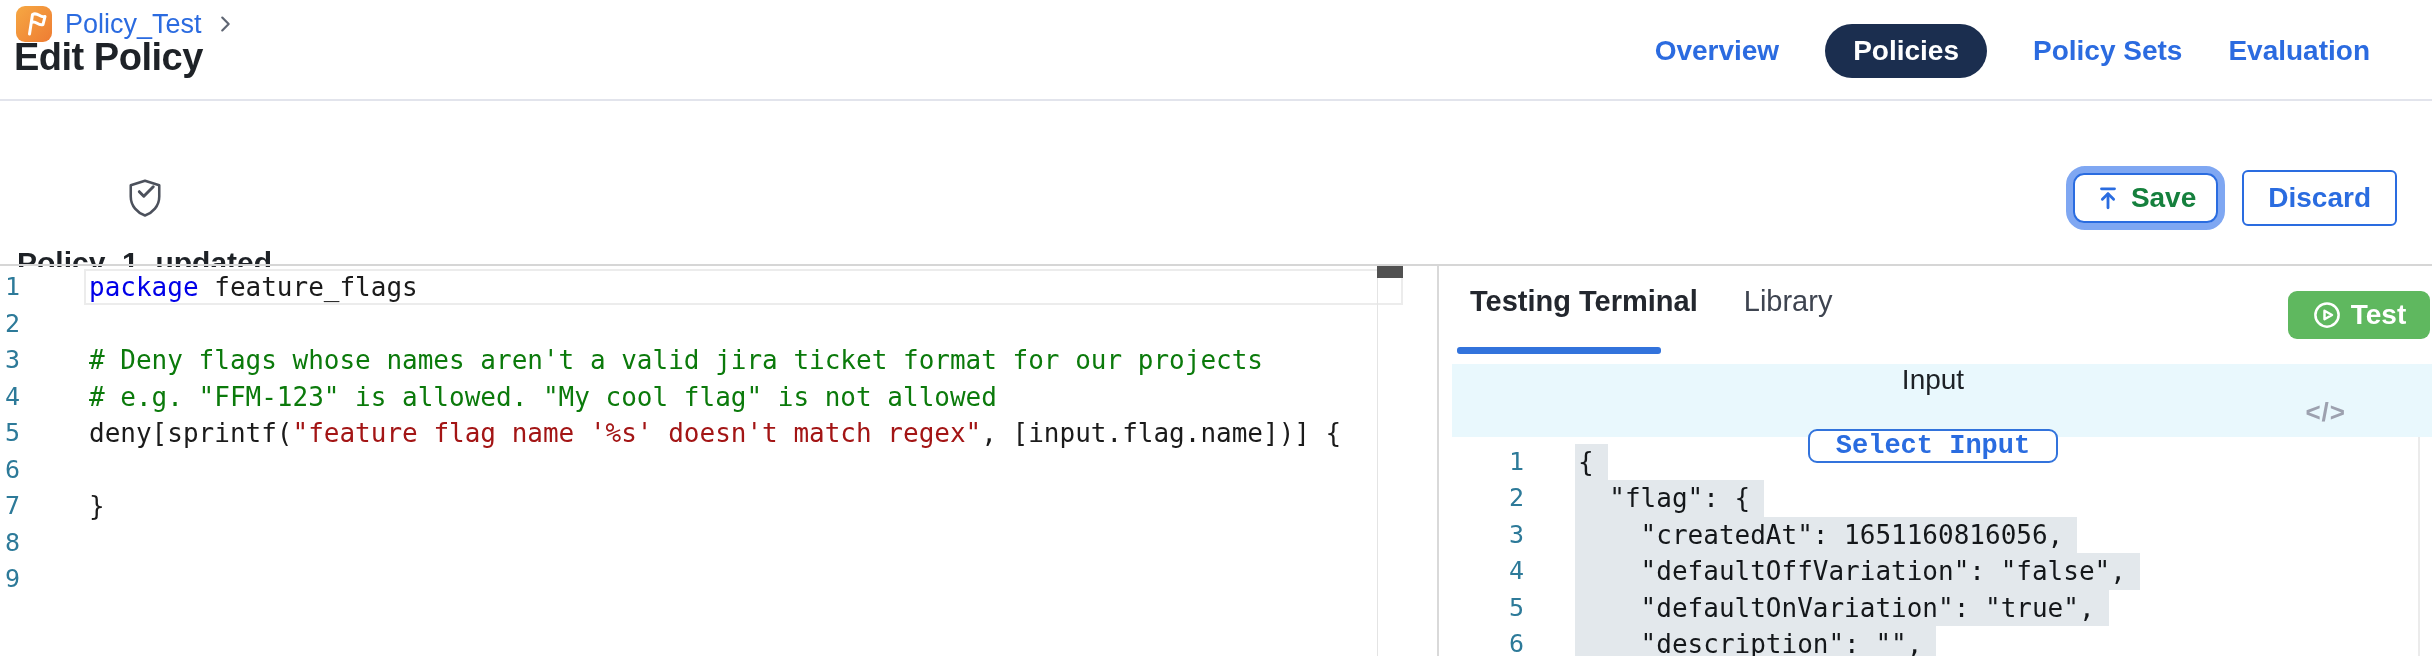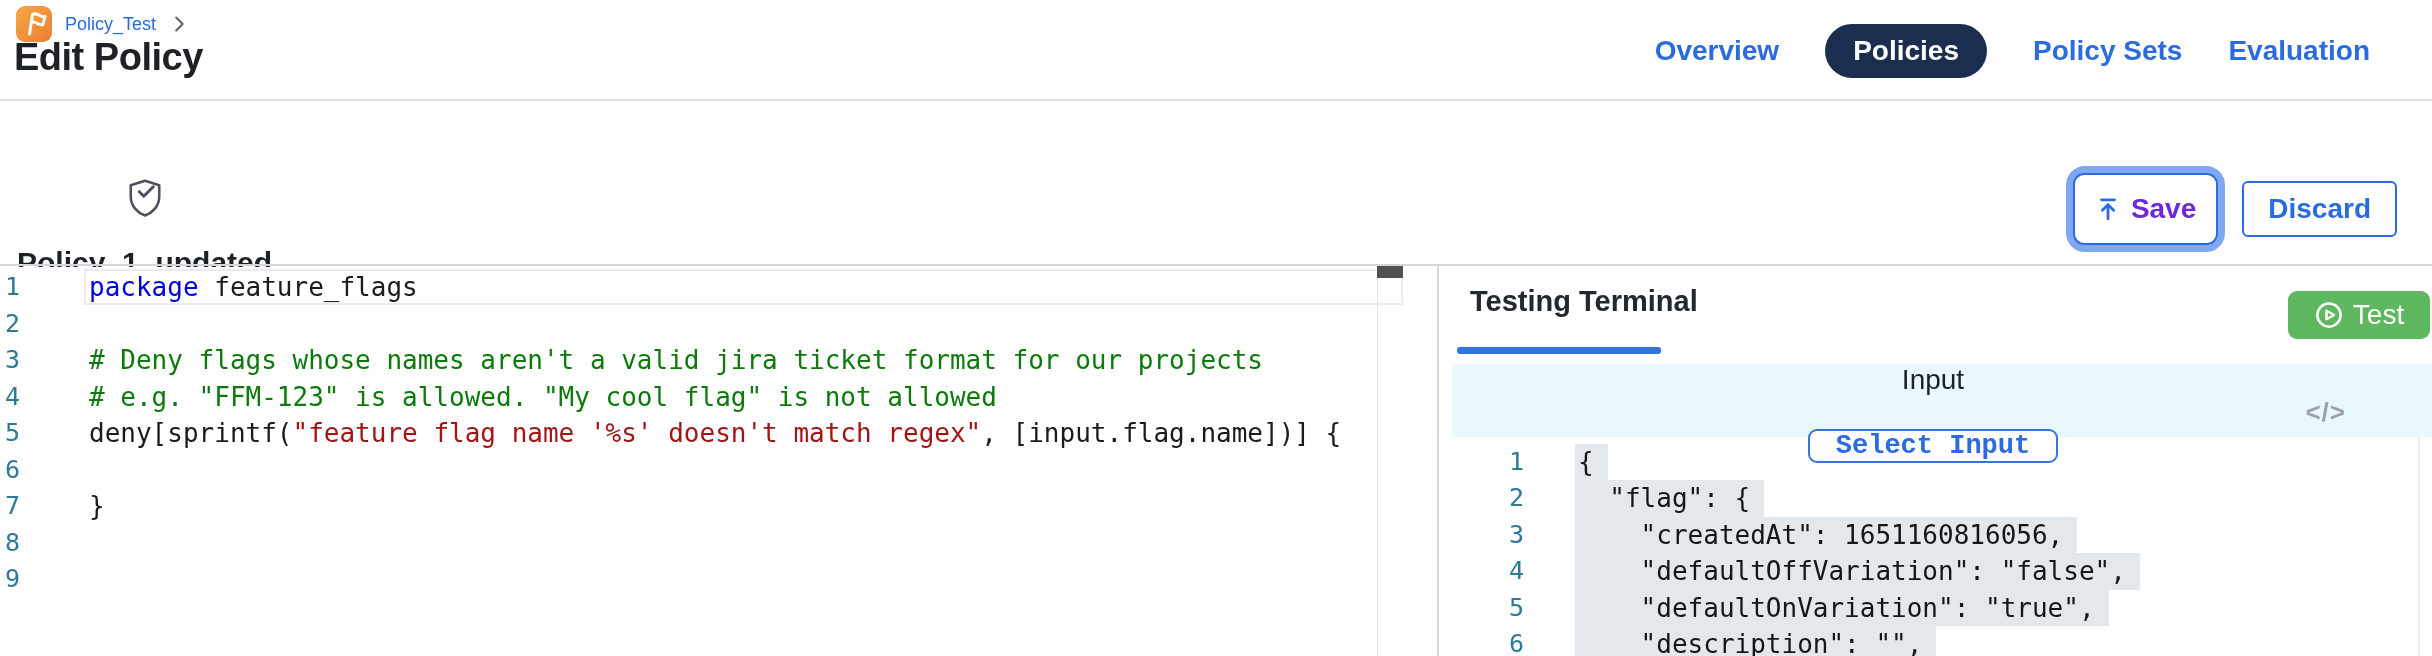--- a/index.html
+++ b/index.html
@@ -2,37 +2,37 @@
 <html><head>
 <meta charset="utf-8">
 <style>
   html,body{margin:0;padding:0;background:#ffffff;}
   body{width:2432px;height:656px;position:relative;overflow:hidden;
        font-family:"Liberation Sans",sans-serif;color:#1d2126;}
 
   
   .breadcrumb{position:absolute;left:15px;top:5px;display:flex;align-items:center;gap:12px;}
   .ff-icon{width:38px;height:38px;display:block;}
-  .crumb-link{font-size:18px;font-weight:500;color:#2b6be0;text-decoration:none;cursor:pointer;}
+  .crumb-link{font-size:27px;font-weight:500;color:#2b6be0;text-decoration:none;cursor:pointer;}
   .crumb-chevron svg{display:block;}
   .page-title{position:absolute;left:14px;top:36px;margin:0;font-size:38px;font-weight:700;
               letter-spacing:-0.5px;color:#1e2227;}
   .nav{position:absolute;right:62px;top:24px;display:flex;align-items:center;gap:46px;}
   .nav-item{font-size:28px;font-weight:600;color:#2b6be0;text-decoration:none;cursor:pointer;}
   .nav-item.pill{background:#1b2e4f;color:#ffffff;padding:11px 28px;border-radius:999px;}
   .hr1{position:absolute;left:0;right:0;top:99px;height:2px;background:#e2e4ec;}
 
   
   .policy-row{position:absolute;left:17px;top:178px;display:flex;align-items:center;gap:24px;flex-direction:column;}
   .policy-name{font-size:30px;font-weight:700;color:#1d2126;}
   .pencil-btn{background:none;border:none;padding:0;cursor:pointer;display:flex;margin-left:8px;}
   .actions{position:absolute;top:166px;right:35px;display:flex;align-items:center;gap:17px;}
   .save-ring{border:7px solid #7fa7f2;border-radius:19px;display:inline-flex;}
   .save-btn{display:flex;align-items:center;gap:10px;background:#ffffff;border:2px solid #2a6ce0;
-            border-radius:11px;padding:18px 20px;font-size:28px;font-weight:600;color:#6d28d9;
+            border-radius:11px;padding:7px 20px;font-size:28px;font-weight:600;color:#15803d;
             font-family:"Liberation Sans",sans-serif;cursor:pointer;}
   .discard-btn{background:#ffffff;border:2px solid #2a6ce0;border-radius:6px;padding:10px 24px;
             font-size:28px;font-weight:600;color:#2a6ce0;font-family:"Liberation Sans",sans-serif;cursor:pointer;}
 
   
   .ws-border{position:absolute;left:0;right:0;top:264px;height:2px;background:#d6d6d6;}
   .editor{position:absolute;left:0;top:267px;width:1437px;height:389px;background:#ffffff;
           font-family:"DejaVu Sans Mono",monospace;font-size:26px;padding-top:2px;cursor:text;}
   .code-line{display:flex;height:36.5px;line-height:36.5px;position:relative;}
   .lnum{flex:0 0 20px;text-align:right;color:#2d7a99;font-size:25px;}
@@ -42,26 +42,26 @@
   .tok-string{color:#a31515;}
   .tok-plain{color:#1b1b1b;}
   .code-line.current::after{content:"";position:absolute;left:84px;right:34px;top:0;bottom:1px;
           border:2px solid #ececec;pointer-events:none;}
   .editor-track{position:absolute;left:1377px;top:267px;width:1px;height:389px;background:#e4e4e4;}
   .editor-thumb{position:absolute;left:1377px;top:266px;width:26px;height:12px;background:#515151;}
 
   .divider-v{position:absolute;left:1437px;top:266px;width:2px;height:390px;background:#d9d9d9;}
 
   
-  .term-tabs{position:absolute;left:1470px;top:285px;display:flex;gap:46px;align-items:baseline;flex-direction:column;}
+  .term-tabs{position:absolute;left:1470px;top:285px;display:flex;gap:46px;align-items:baseline;}
   .term-tab{font-size:29px;font-weight:700;color:#23272e;cursor:pointer;}
   .term-tab.inactive{font-weight:400;color:#3e4450;}
   .tab-underline{position:absolute;left:1457px;top:347px;width:204px;height:7px;background:#3273dc;border-radius:3px;}
   .test-btn{position:absolute;left:2288px;top:291px;width:142px;height:48px;background:#5fb85f;
-            border:none;border-radius:9px;color:#ffffff;font-size:28px;font-weight:400;
+            border:none;border-radius:9px;color:#ffffff;font-size:28px;font-weight:700;
             font-family:"Liberation Sans",sans-serif;display:flex;align-items:center;justify-content:center;
             gap:9px;cursor:pointer;}
   .input-bar{position:absolute;left:1452px;top:364px;width:980px;height:73px;background:#e9f8fd;
              display:flex;align-items:center;box-sizing:border-box;padding:0 54px 0 36px;flex-direction:column;}
   .input-label{font-size:28px;font-weight:500;color:#1d2126;}
   .code-toggle{margin-left:auto;margin-right:26px;font-size:26px;font-weight:700;color:#9da1af;
                letter-spacing:1px;cursor:pointer;background:none;border:none;font-family:"Liberation Sans",sans-serif;}
   .select-input-btn{height:48px;padding:0 26px;background:#ffffff;border:2px solid #3273dc;border-radius:9px;
                font-size:27px;font-weight:600;color:#2a6ce0;font-family:Liberation Mono, monospace;cursor:pointer;}
   .json-view{position:absolute;left:1452px;top:439px;width:966px;height:217px;overflow:hidden;

